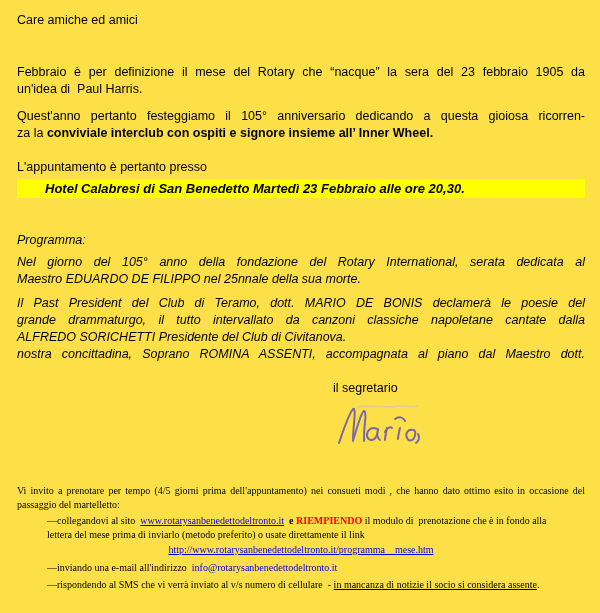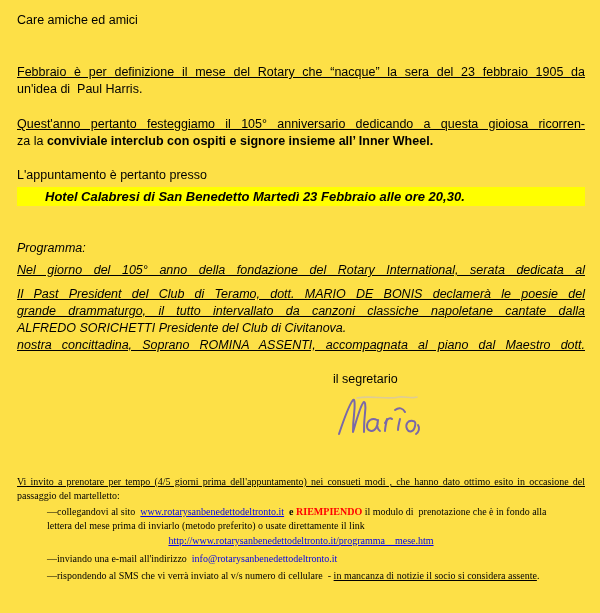--- a/index.html
+++ b/index.html
@@ -7,27 +7,27 @@
     position:relative;
     width:600px;height:613px;
     box-sizing:border-box;
     padding:12px 15px 0 17px;
     background:#fde047;
     color:#000;
     font-family:"Liberation Sans",sans-serif;
     overflow:hidden;
   }
   .sans{font-size:12.5px;line-height:17px;}
-  .jl{text-align:justify;text-align-last:justify;text-decoration:underline;}
+  .jl{text-align:justify;text-align-last:justify;}
   .pre{white-space:pre-wrap;}
   .it{font-style:italic;}
   p{margin:0;}
   .greet{margin:0;}
   .para1{margin-top:35px;}
-  .para2{margin-top:18px;}
+  .para2{margin-top:10px;}
   .para3{margin-top:17px;}
   .highlight{
     margin-top:3px;
     background:#ffff00;
     font-size:13px;line-height:19px;
     font-weight:bold;font-style:italic;padding-left:28px;
   }
   .prog-label{margin-top:34px;}
   .prog1{margin-top:5px;}
   .prog2{margin-top:7px;}
@@ -66,20 +66,21 @@
   </div>
 
   <p class="sans para3">L'appuntamento è pertanto presso</p>
 
   <div class="highlight">Hotel Calabresi di San Benedetto Martedì 23 Febbraio alle ore 20,30.</div>
 
   <p class="sans it prog-label">Programma:</p>
 
   <div class="prog1 it">
     <div class="sans jl"><span>Nel giorno del 105° anno della fondazione del Rotary International, serata dedicata al</span></div>
+    <div class="sans"><span>Maestro EDUARDO DE FILIPPO nel 25nnale della sua morte.</span></div>
   </div>
 
   <div class="prog2 it">
     <div class="sans jl"><span>Il Past President del Club di Teramo, dott. MARIO DE BONIS declamerà le poesie del</span></div>
     <div class="sans jl"><span>grande drammaturgo, il tutto intervallato da canzoni classiche napoletane cantate dalla</span></div>
     <div class="sans"><span>ALFREDO SORICHETTI Presidente del Club di Civitanova.</span></div>
     <div class="sans jl"><span>nostra concittadina, Soprano ROMINA ASSENTI, accompagnata al piano dal Maestro dott.</span></div>
   </div>
 
   <p class="sans secretary">il segretario</p>

